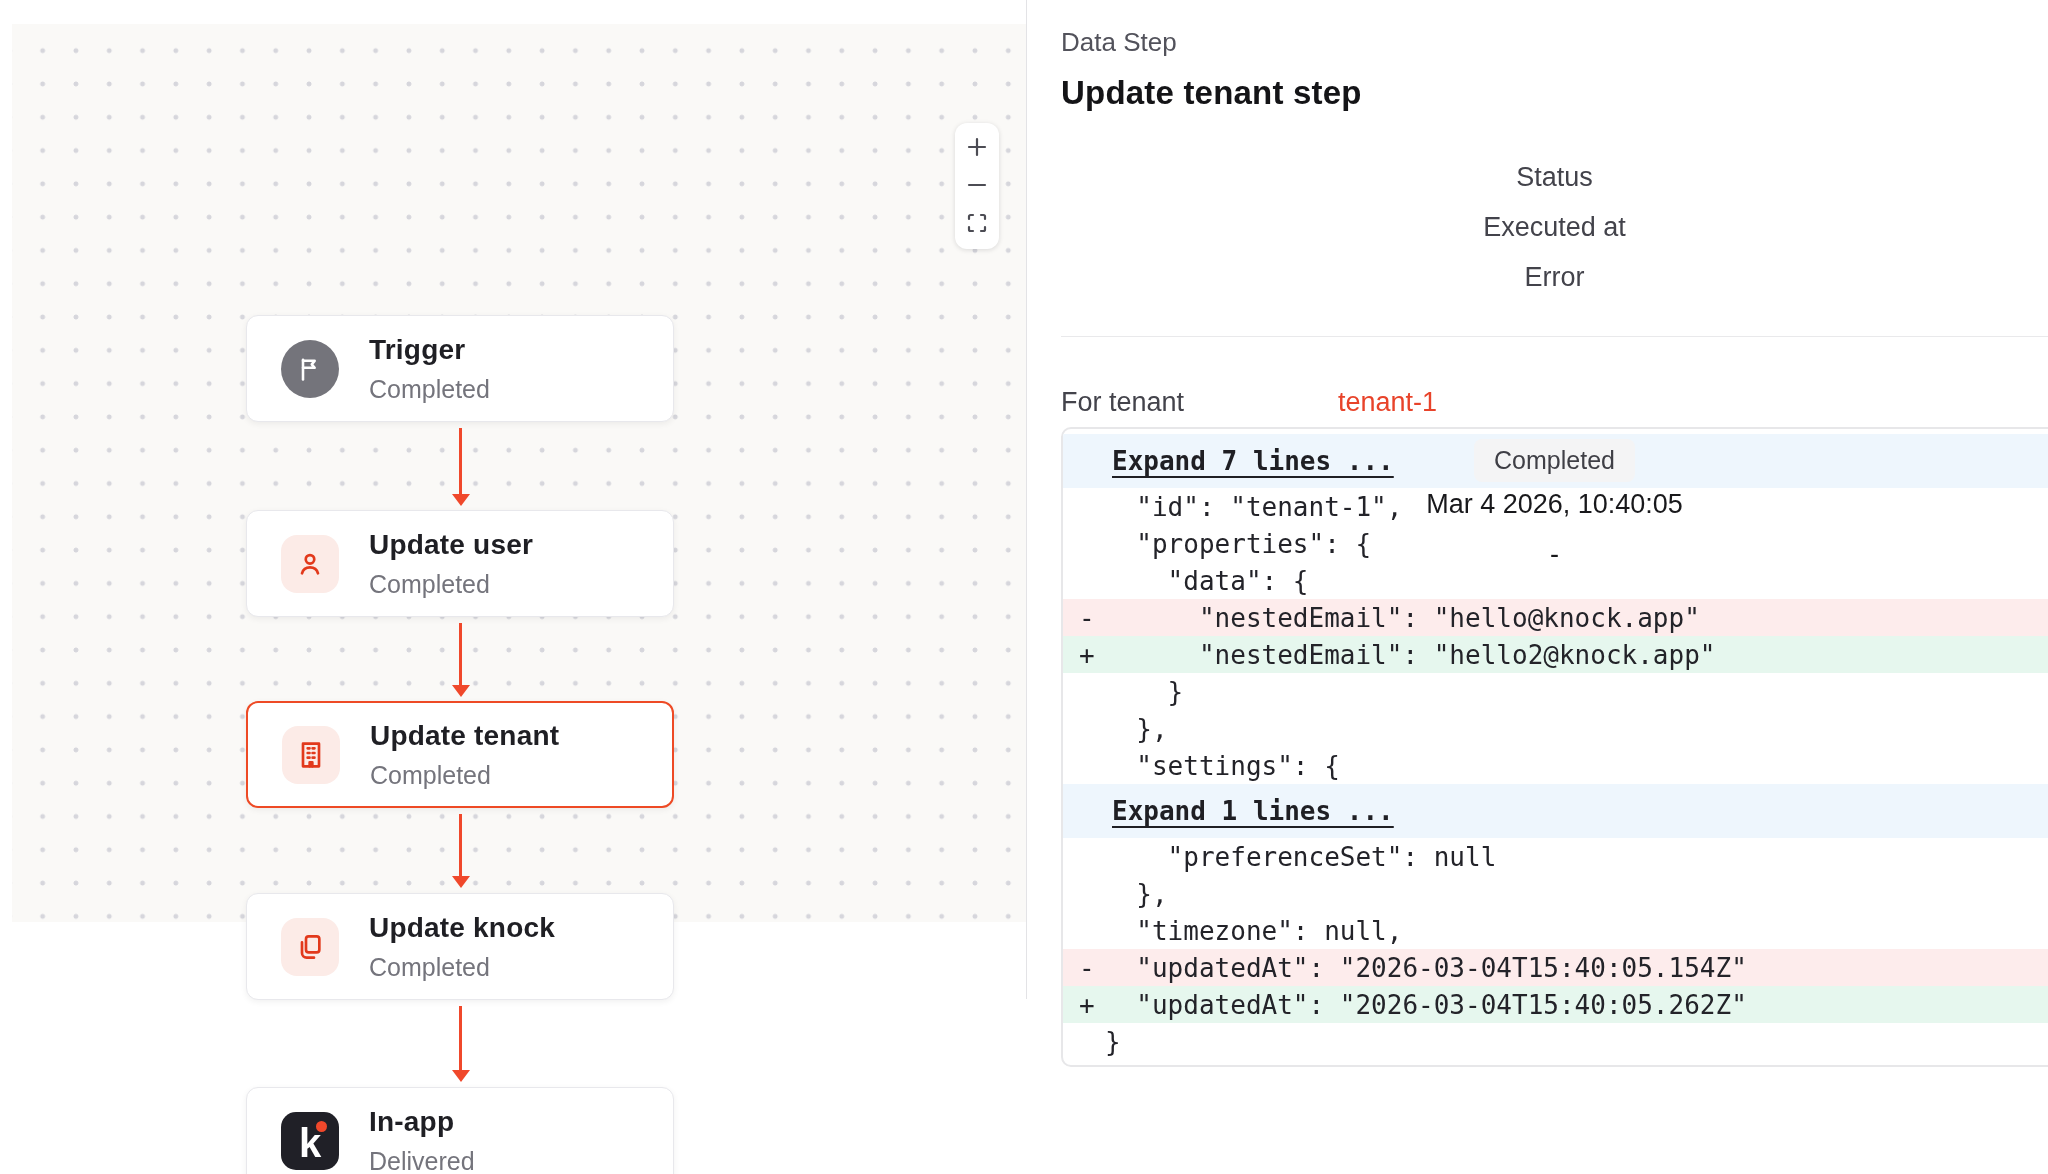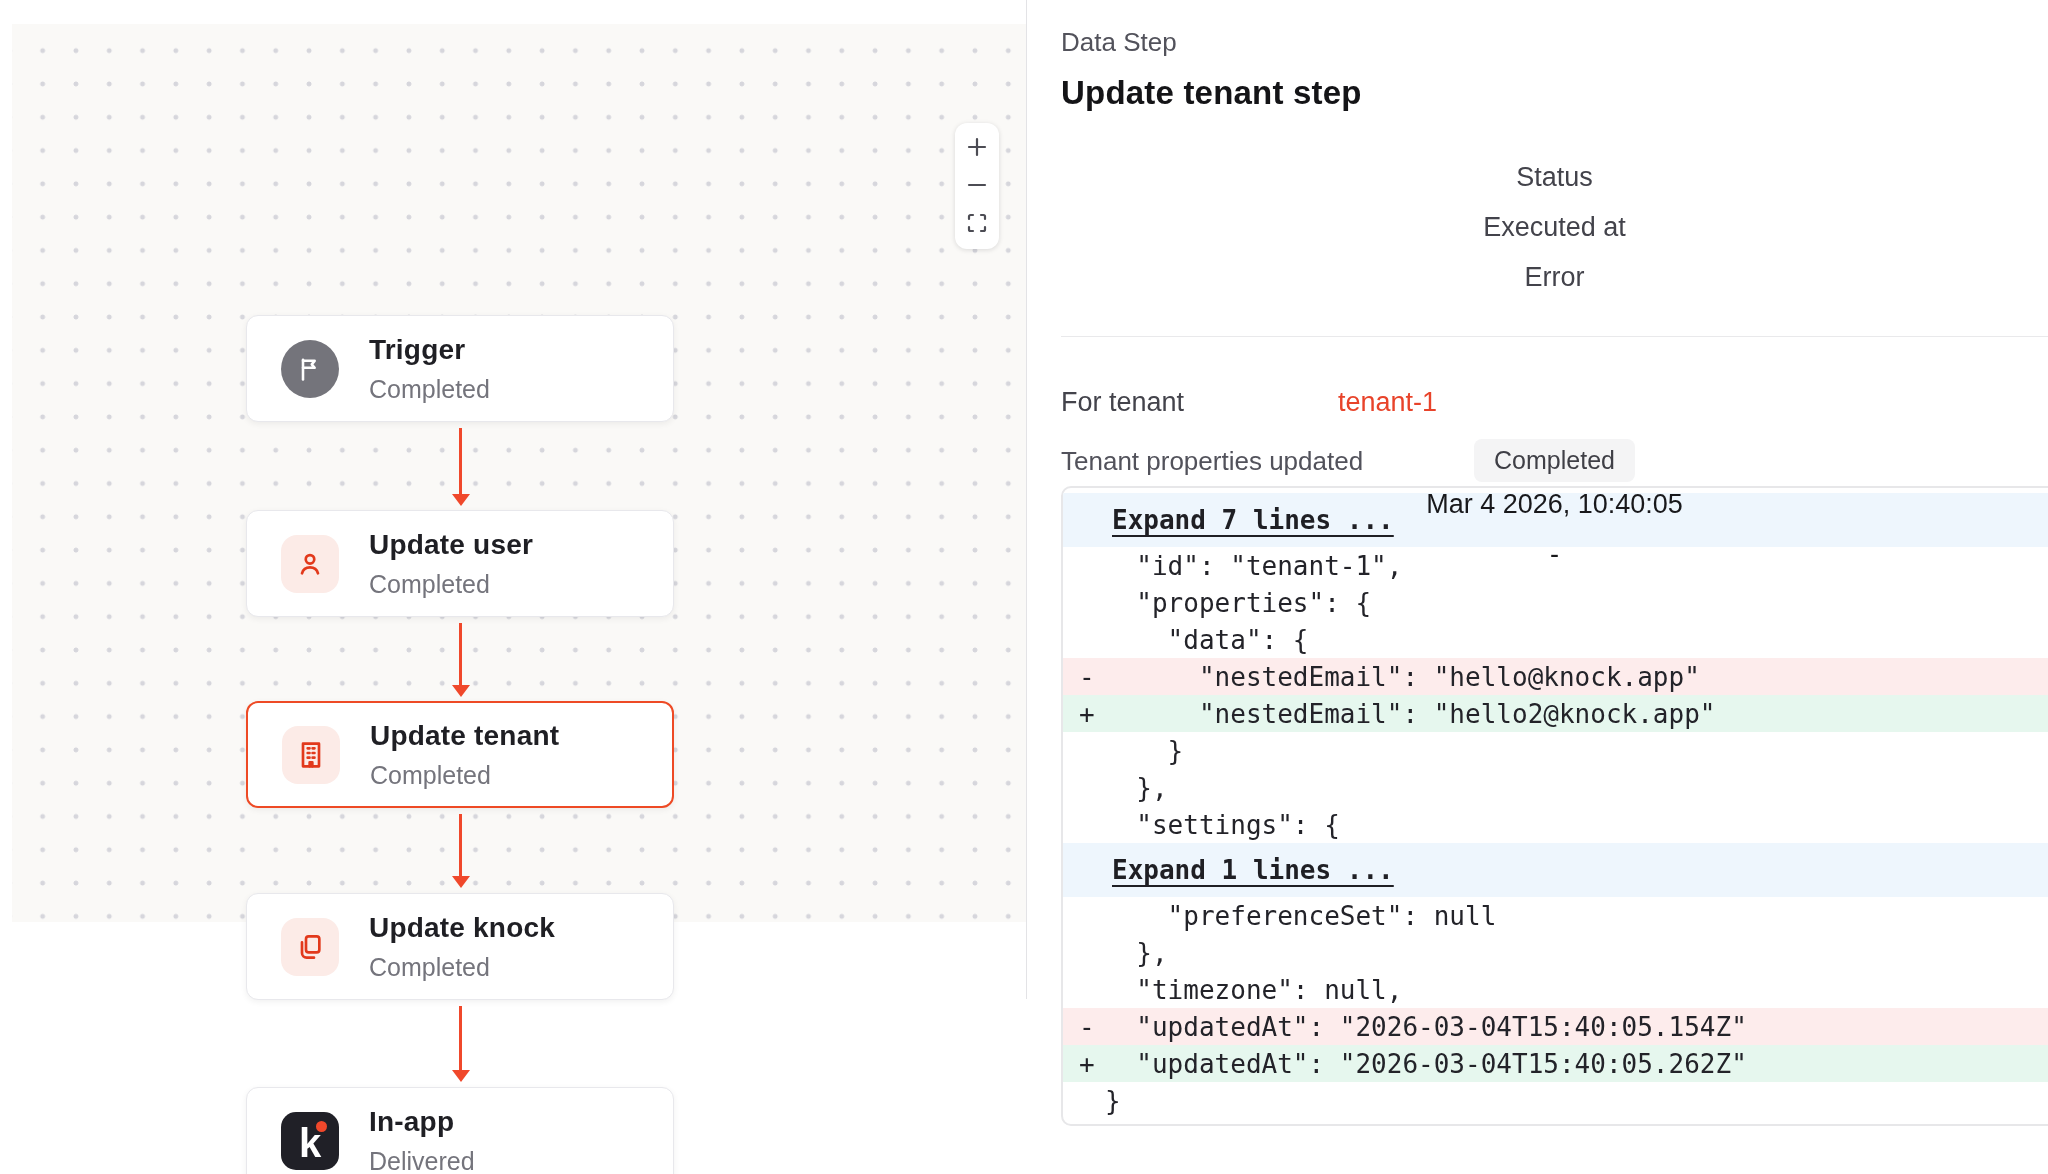--- a/index.html
+++ b/index.html
@@ -228,21 +228,20 @@
     </div>
   </div>
 
   <div class="divider"></div>
 
   <div class="tenant-row">
     <span class="meta-label">For tenant</span>
     <span class="tenant-link">tenant-1</span>
   </div>
 
-  <div class="section-title">Tenant properties updated</div>
 
   <div class="diff">
 
     <div class="diff-expand">
       <span class="expand-link">Expand 7 lines ...</span>
     </div>
 
     <div class="diff-row">
       <span class="marker"></span>
       <span class="code">  "id": "tenant-1",</span>

